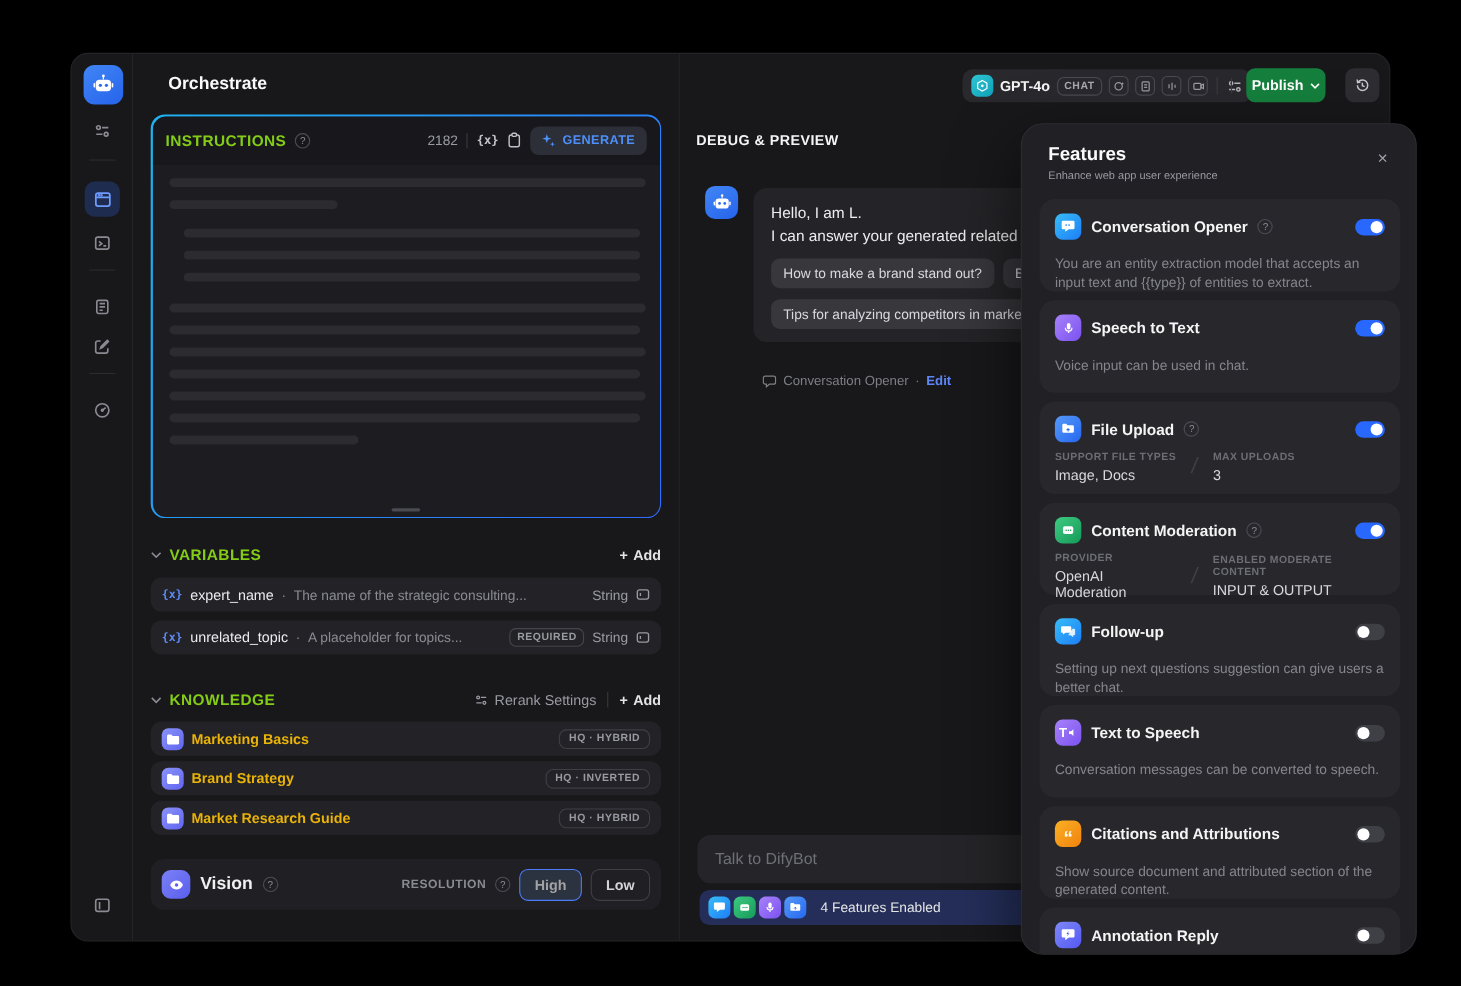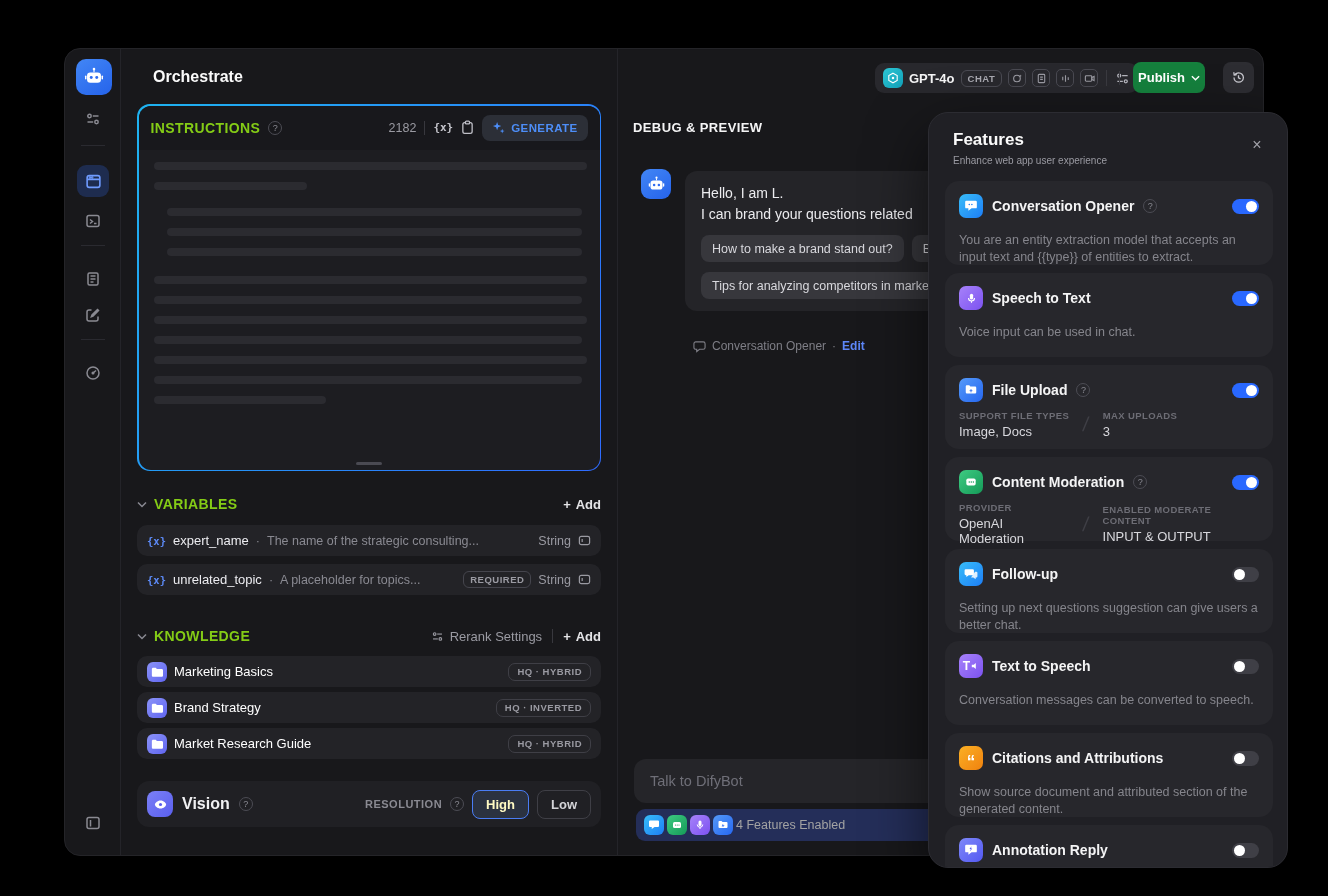--- a/index.html
+++ b/index.html
@@ -67,34 +67,34 @@
        display:flex;align-items:center;padding:0 10px;gap:7px}
   .var-tok{font-family:"DejaVu Sans Mono",monospace;font-size:10.5px;font-weight:700;color:#5d8bf8}
   .var-name{font-size:13px;font-weight:400;color:#ececf0}
   .dim{color:#8a8a92;font-size:12.5px}
   .row-right{margin-left:auto;display:flex;align-items:center;gap:7px}
   .req-pill{border:1px solid #45454d;border-radius:6px;font-size:9.5px;font-weight:700;letter-spacing:.5px;
             color:#9a9aa2;padding:2px 6px}
   .type-txt{font-size:12.5px;color:#9a9aa2}
   .folder-ic{width:20px;height:20px;border-radius:6px;background:linear-gradient(135deg,#8b93f8,#6065f0);
              display:flex;align-items:center;justify-content:center;flex:none}
-  .kb-name{font-size:13px;font-weight:400;color:#ffffff}
+  .kb-name{font-size:13px;font-weight:700;color:#eab308}
   .kb-badge{border:1px solid #3f3f46;border-radius:7px;font-size:9.5px;font-weight:700;letter-spacing:.5px;
             color:#9a9aa2;padding:2.5px 8px}
 
   
   .vision{position:absolute;left:72px;top:732px;width:464px;height:46px;background:#202024;border-radius:12px;
           display:flex;align-items:center;padding:0 10px;gap:9px}
   .vision-ic{width:26px;height:26px;border-radius:8px;background:linear-gradient(135deg,#7b80f6,#5a5fee);
              display:flex;align-items:center;justify-content:center}
   .vision-name{font-size:16px;font-weight:700;color:#f0f0f2}
   .res-label{font-size:11px;font-weight:700;letter-spacing:.5px;color:#8a8a92}
   .res-btn{height:29px;border-radius:8px;padding:0 13px;font-size:13px;font-weight:600;display:flex;
            align-items:center;color:#d4d4d8;border:1px solid #3f3f46}
-  .res-btn.sel{border:1.5px solid #4a7df5;background:#2b3240;color:#fef9c3}
+  .res-btn.sel{border:1.5px solid #4a7df5;background:#2b3240;color:#a3a3a3}
 
   
   .col-div{position:absolute;left:552px;top:0;width:1px;height:100%;background:#242429}
   .debug-title{position:absolute;left:568px;top:71px;font-size:13px;font-weight:700;letter-spacing:.4px;color:#f4f4f5}
   .avatar{position:absolute;left:576px;top:120px;width:30px;height:30px;border-radius:9px;
           background:linear-gradient(145deg,#4286f5,#2563eb);display:flex;align-items:center;justify-content:center}
   .bubble{position:absolute;left:620px;top:122px;width:312px;background:#242428;border-radius:12px;
           padding:12px 16px 12px 16px;overflow:hidden}
   .msg{font-size:14px;color:#ececef;line-height:21px;white-space:nowrap}
   .chip-row{display:flex;gap:8px;margin-top:10px}
@@ -103,21 +103,21 @@
   .opener-note{position:absolute;left:628px;top:290px;display:flex;align-items:center;gap:6px;
                font-size:12px;color:#7e7e86}
   .edit-link{color:#5d87f8;font-weight:600}
   .chat-input{position:absolute;left:569px;top:710px;width:371px;height:44px;background:#252529;
               border-radius:12px;border:none;outline:none;padding:0 16px;font-size:14.5px;color:#e4e4e7;
               font-family:"Liberation Sans",sans-serif}
   .chat-input::placeholder{color:#6f6f78}
   .feat-bar{position:absolute;left:571px;top:760px;width:369px;height:32px;background:#242e59;
             border-radius:9px;display:flex;align-items:center;gap:3px;padding:0 8px}
   .fb-ic{width:20px;height:20px;border-radius:6px;display:flex;align-items:center;justify-content:center;flex:none}
-  .fb-txt{font-size:12.5px;color:#a3a3a3;}
+  .fb-txt{font-size:12.5px;color:#e5e5e5;margin-left:10px}
 
   
   .fpanel{position:absolute;left:928px;top:112px;width:360px;height:756px;background:#202025;
           border:1px solid #2c2c32;border-radius:20px;box-shadow:0 24px 60px rgba(0,0,0,.6);
           overflow:hidden;z-index:5}
   .fp-title{position:absolute;left:24px;top:17px;font-size:17px;font-weight:700;color:#fafafa}
   .fp-sub{position:absolute;left:24px;top:42px;font-size:10px;color:#9a9aa2}
   .fp-close{position:absolute;right:20px;top:22px;font-size:16px;color:#a0a0a8;width:20px;height:20px;
             display:flex;align-items:center;justify-content:center}
   .fcard{position:absolute;left:16px;width:328px;height:84px;background:#27272c;border-radius:14px;padding:13px 14px}
@@ -444,21 +444,21 @@
           <rect x="11.4" y="4.2" width="1.2" height="2.6" fill="#fff"></rect>
         <rect x="4.4" y="7" width="15.2" height="11.4" rx="3.6" fill="#fff"></rect>
         <rect x="2.2" y="10.4" width="1.6" height="4.4" rx=".8" fill="#fff"></rect>
         <rect x="20.2" y="10.4" width="1.6" height="4.4" rx=".8" fill="#fff"></rect>
         <circle cx="9" cy="12.6" r="1.6" fill="#2e6bf0"></circle>
           <circle cx="15" cy="12.6" r="1.6" fill="#2e6bf0"></circle>
       </svg>
     </div>
     <div class="bubble">
       <div class="msg">Hello, I am L.</div>
-      <div class="msg">I can brand your questions related</div>
+      <div class="msg">I can answer your generated related</div>
       <div class="chip-row">
         <span class="chip">How to make a brand stand out?</span>
         <span class="chip">Bes</span>
       </div>
       <div class="chip-row">
         <span class="chip">Tips for analyzing competitors in market</span>
       </div>
     </div>
     <div class="opener-note">
       <svg width="13" height="13" viewBox="0 0 14 14" stroke="currentColor" stroke-width="1.2" fill="none">

